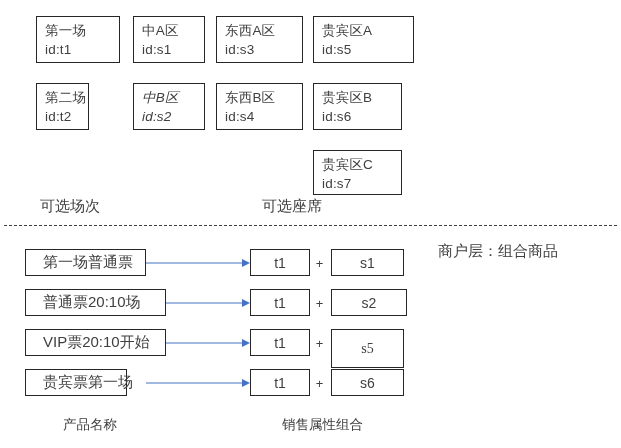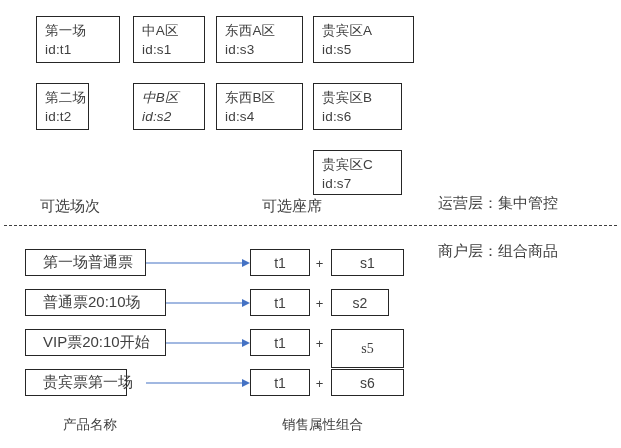--- a/index.html
+++ b/index.html
@@ -155,21 +155,20 @@
   <div class="box card" style="left:313px; top:150px; width:89px; height:45px;">
     <span class="l1">贵宾区C</span>
     <span class="l2">id:s7</span>
   </div>
 
   <div class="caption" style="left:40px; top:197px;">可选场次</div>
   <div class="caption" style="left:262px; top:197px;font-family:Liberation Mono, monospace;">可选座席</div>
 
   <div class="divider" style="left:4px; top:225px; width:613px;"></div>
 
-  <div class="layer-label" style="left:438px; top:194px;">运营层：集中管控</div>
   <div class="layer-label" style="left:438px; top:242px;">商户层：组合商品</div>
 
   <div class="box product" style="left:25px; top:249px; width:121px; height:27px;">
     <span>第一场普通票</span>
   </div>
   <div class="arrow" style="left:146px; top:249px; width:104px; height:27px;">
     <div class="shaft" style="width:96px;"></div>
     <div class="head" style="left:96px;"></div>
   </div>
   <div class="box attr" style="left:250px; top:249px; width:60px; height:27px;">
@@ -184,21 +183,21 @@
     <span>普通票20:10场</span>
   </div>
   <div class="arrow" style="left:166px; top:289px; width:84px; height:27px;">
     <div class="shaft" style="width:76px;"></div>
     <div class="head" style="left:76px;"></div>
   </div>
   <div class="box attr" style="left:250px; top:289px; width:60px; height:27px;">
     <span>t1</span>
   </div>
   <div class="plus" style="left:312px; top:297px; width:15px;">+</div>
-  <div class="box attr" style="left:331px; top:289px; width:58px; height:27px;">
+  <div class="box attr" style="left:331px; top:289px; width:76px; height:27px;">
     <span>s2</span>
   </div>
 
   <div class="box product" style="left:25px; top:329px; width:141px; height:27px;">
     <span>VIP票20:10开始</span>
   </div>
   <div class="arrow" style="left:166px; top:329px; width:84px; height:27px;">
     <div class="shaft" style="width:76px;"></div>
     <div class="head" style="left:76px;"></div>
   </div>

